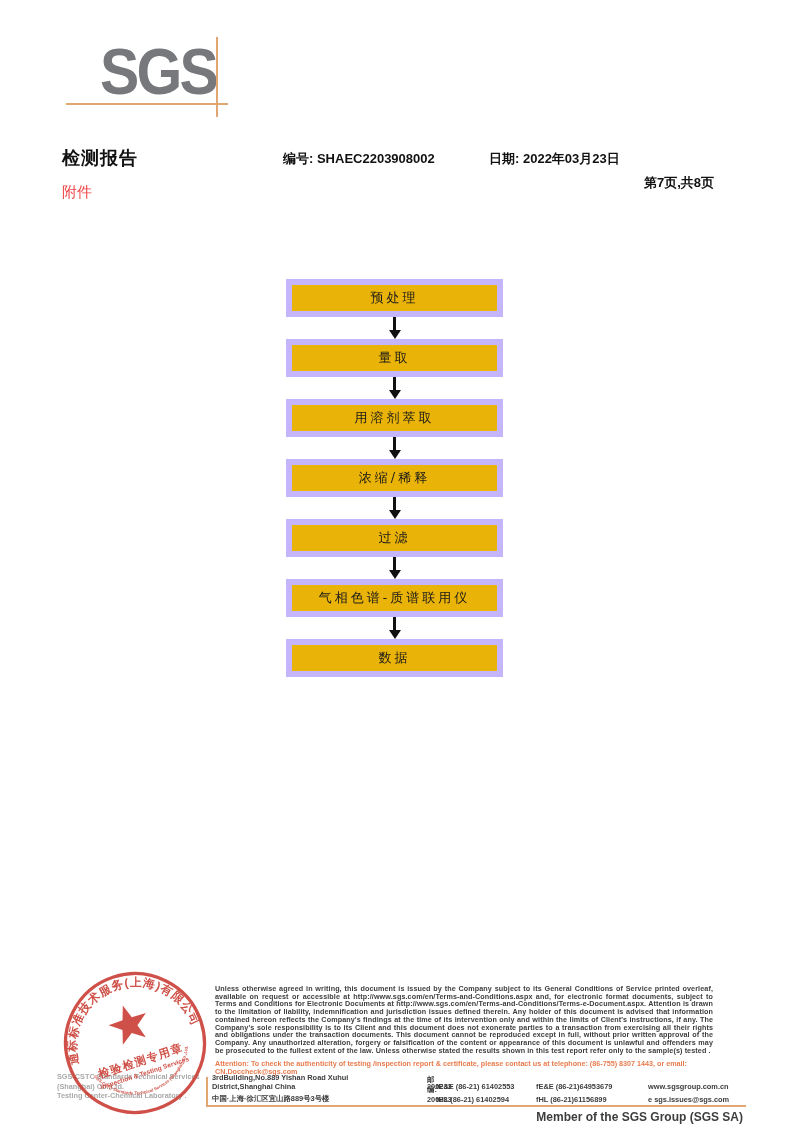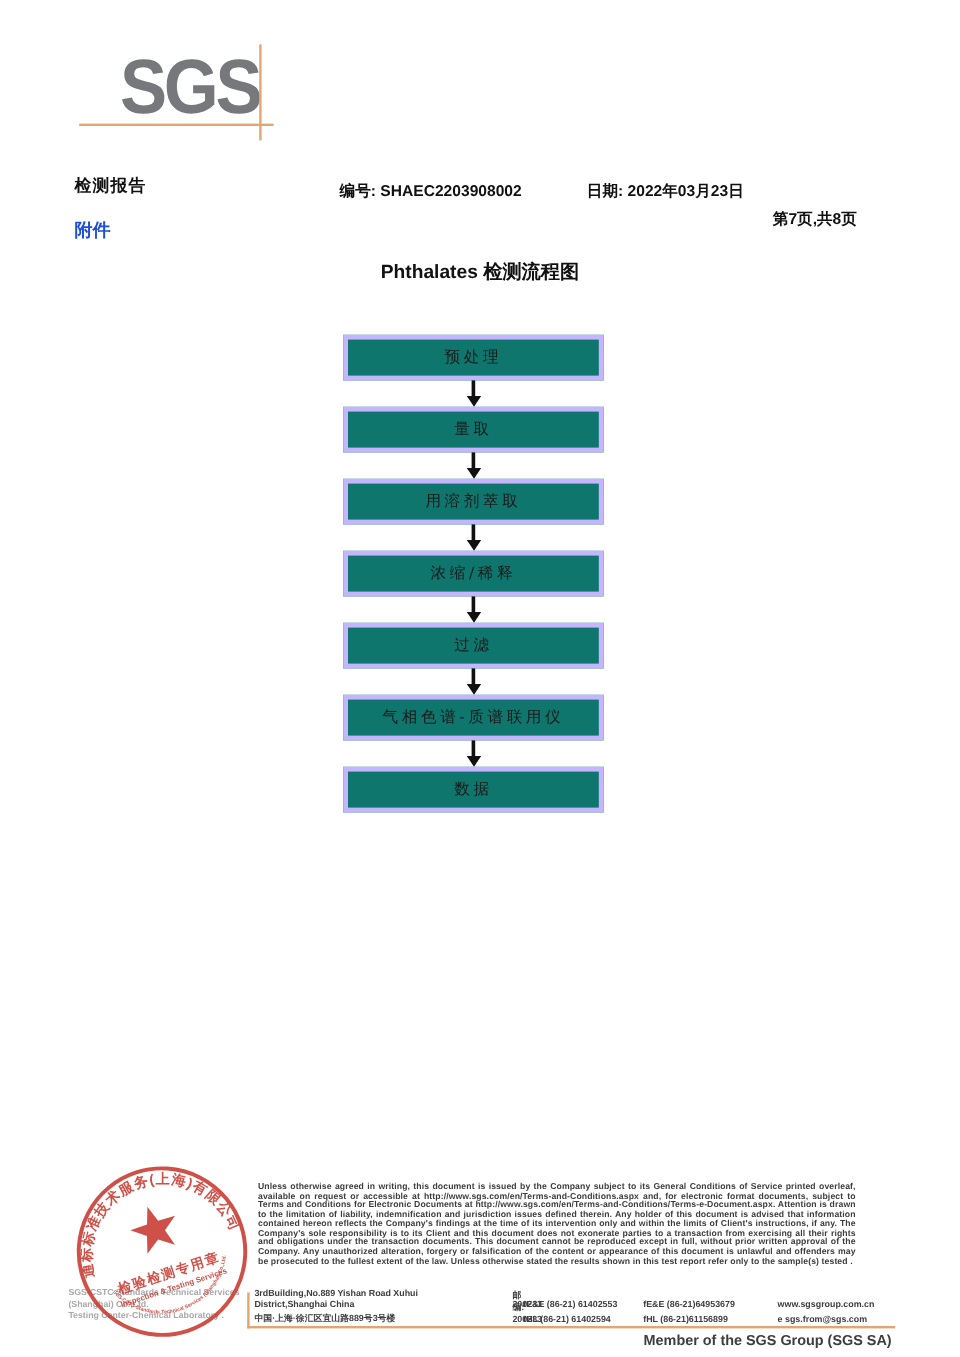--- a/index.html
+++ b/index.html
@@ -10,30 +10,30 @@
   }
   
   .logo-text {
     position:absolute; left:100px; top:40px; font-size:64px; line-height:64px;
     font-weight:bold; color:#77787b; letter-spacing:-3px; transform:scaleX(0.92);
     transform-origin:left;
   }
   .logo-hline { position:absolute; left:66px; top:103px; width:162px; height:2px; background:#e2a673; }
   .logo-vline { position:absolute; left:216px; top:37px; width:2px; height:80px; background:#e2a673; }
   
-  .report-title { position:absolute; left:62px; top:146px; font-size:14px; font-weight:bold; color:#111; letter-spacing:1px; }
+  .report-title { position:absolute; left:62px; top:146px; font-size:18px; font-weight:bold; color:#111; letter-spacing:1px; }
   .h-no   { position:absolute; left:283px; top:150px; font-size:13px; font-weight:600; color:#111; }
   .h-date { position:absolute; left:489px; top:150px; font-size:13px; font-weight:600; color:#111;text-align:right; }
   .h-page { position:absolute; left:644px; top:150px; font-size:13px; font-weight:600; color:#111;margin-top:24px; }
-  .attachment { position:absolute; left:62px; top:183px; font-size:15px; font-weight:bold; color:#1d4ed8; }
+  .attachment { position:absolute; left:62px; top:183px; font-size:15px; font-weight:normal; color:#ef4444; }
   
   .fc-title { position:absolute; left:0; top:217px; width:800px; text-align:center; font-size:16px; font-weight:bold; color:#111; }
   .flowchart { position:absolute; left:286px; top:279px; width:217px; }
   .fc-box {
-    width:217px; height:38px; border:4px solid #c4b5fd; background:#0f766e;
+    width:217px; height:38px; border:6px solid #c4b5fd; background:#eab308;
     display:flex; align-items:center; justify-content:center;
     font-family:"DejaVu Serif","Liberation Serif",serif;
     font-size:13px; color:#1a1a1a; letter-spacing:3px;
   }
   .fc-arrow { height:22px; display:flex; flex-direction:column; align-items:center; }
   .fc-arrow .stem { width:3px; height:13px; background:#111; }
   .fc-arrow .head { width:0; height:0; border-left:6px solid transparent; border-right:6px solid transparent; border-top:9px solid #111; }
   
   .company-gray { position:absolute; left:57px; top:1072px; width:165px; font-size:7.3px; line-height:9.5px; color:#a9a9a9; font-weight:bold; z-index:1; }
   .stamp-svg { position:absolute; left:60px; top:968px; z-index:2; opacity:0.88; }
@@ -66,21 +66,20 @@
   <div class="logo-text">SGS</div>
   <div class="logo-hline"></div>
   <div class="logo-vline"></div>
 
   <div class="report-title">检测报告</div>
   <div class="h-no">编号: SHAEC2203908002</div>
   <div class="h-date">日期: 2022年03月23日</div>
   <div class="h-page">第7页,共8页</div>
   <div class="attachment">附件</div>
 
-  <div class="fc-title">Phthalates 检测流程图</div>
   <div class="flowchart">
     <div class="fc-box">预处理</div>
     <div class="fc-arrow">
         <div class="stem"></div>
         <div class="head"></div>
       </div>
     <div class="fc-box">量取</div>
     <div class="fc-arrow">
         <div class="stem"></div>
         <div class="head"></div>
@@ -126,35 +125,36 @@
       <polygon fill="#c9392f" points="80,38 85.2,52.9 100.9,53.2 88.4,62.7 92.9,77.8 80,68.8 67.1,77.8 71.6,62.7 59.1,53.2 74.8,52.9"></polygon>
       <text x="80" y="104" text-anchor="middle" fill="#c9392f" font-size="12" font-weight="bold" letter-spacing="1.5">检验检测专用章</text>
       <text x="80" y="116" text-anchor="middle" fill="#c9392f" font-size="7" font-weight="bold">Inspection &amp; Testing Services</text>
       <text fill="#c9392f" font-size="4.6" font-weight="bold">
         <textPath href="#arcBottom" startOffset="50%" text-anchor="middle">SGS-CSTC Standards Technical Services (Shanghai) Co.,Ltd.</textPath>
       </text>
     </g>
   </svg>
 
   <div class="legal">Unless otherwise agreed in writing, this document is issued by the Company subject to its General Conditions of Service printed overleaf, available on request or accessible at http://www.sgs.com/en/Terms-and-Conditions.aspx and, for electronic format documents, subject to Terms and Conditions for Electronic Documents at http://www.sgs.com/en/Terms-and-Conditions/Terms-e-Document.aspx. Attention is drawn to the limitation of liability, indemnification and jurisdiction issues defined therein. Any holder of this document is advised that information contained hereon reflects the Company's findings at the time of its intervention only and within the limits of Client's instructions, if any. The Company's sole responsibility is to its Client and this document does not exonerate parties to a transaction from exercising all their rights and obligations under the transaction documents. This document cannot be reproduced except in full, without prior written approval of the Company. Any unauthorized alteration, forgery or falsification of the content or appearance of this document is unlawful and offenders may be prosecuted to the fullest extent of the law. Unless otherwise stated the results shown in this test report refer only to the sample(s) tested .</div>
+  <div class="attention">Attention: To check the authenticity of testing /inspection report &amp; certificate, please contact us at telephone: (86-755) 8307 1443, or email: CN.Doccheck@sgs.com</div>
 
   <div class="addr-vline"></div>
   <div class="addr">
     <div class="addr-row">
       <span class="c1">3rdBuilding,No.889 Yishan Road Xuhui District,Shanghai China</span>
       <span class="c2">200233</span>
       <span class="c3">tE&amp;E (86-21) 61402553</span>
       <span class="c4">fE&amp;E (86-21)64953679</span>
       <span class="c5">www.sgsgroup.com.cn</span>
     </div>
     <div class="addr-row">
       <span class="c1">中国·上海·徐汇区宜山路889号3号楼</span>
       <span class="c2">邮编: 200233</span>
       <span class="c3">tHL (86-21) 61402594</span>
       <span class="c4">fHL (86-21)61156899</span>
-      <span class="c5">e sgs.from@sgs.com</span>
+      <span class="c5">e sgs.issues@sgs.com</span>
     </div>
   </div>
   <div class="addr-hline"></div>
 
   <div class="member">Member of the SGS Group (SGS SA)</div>
 
 </div>
 
 </body></html>

